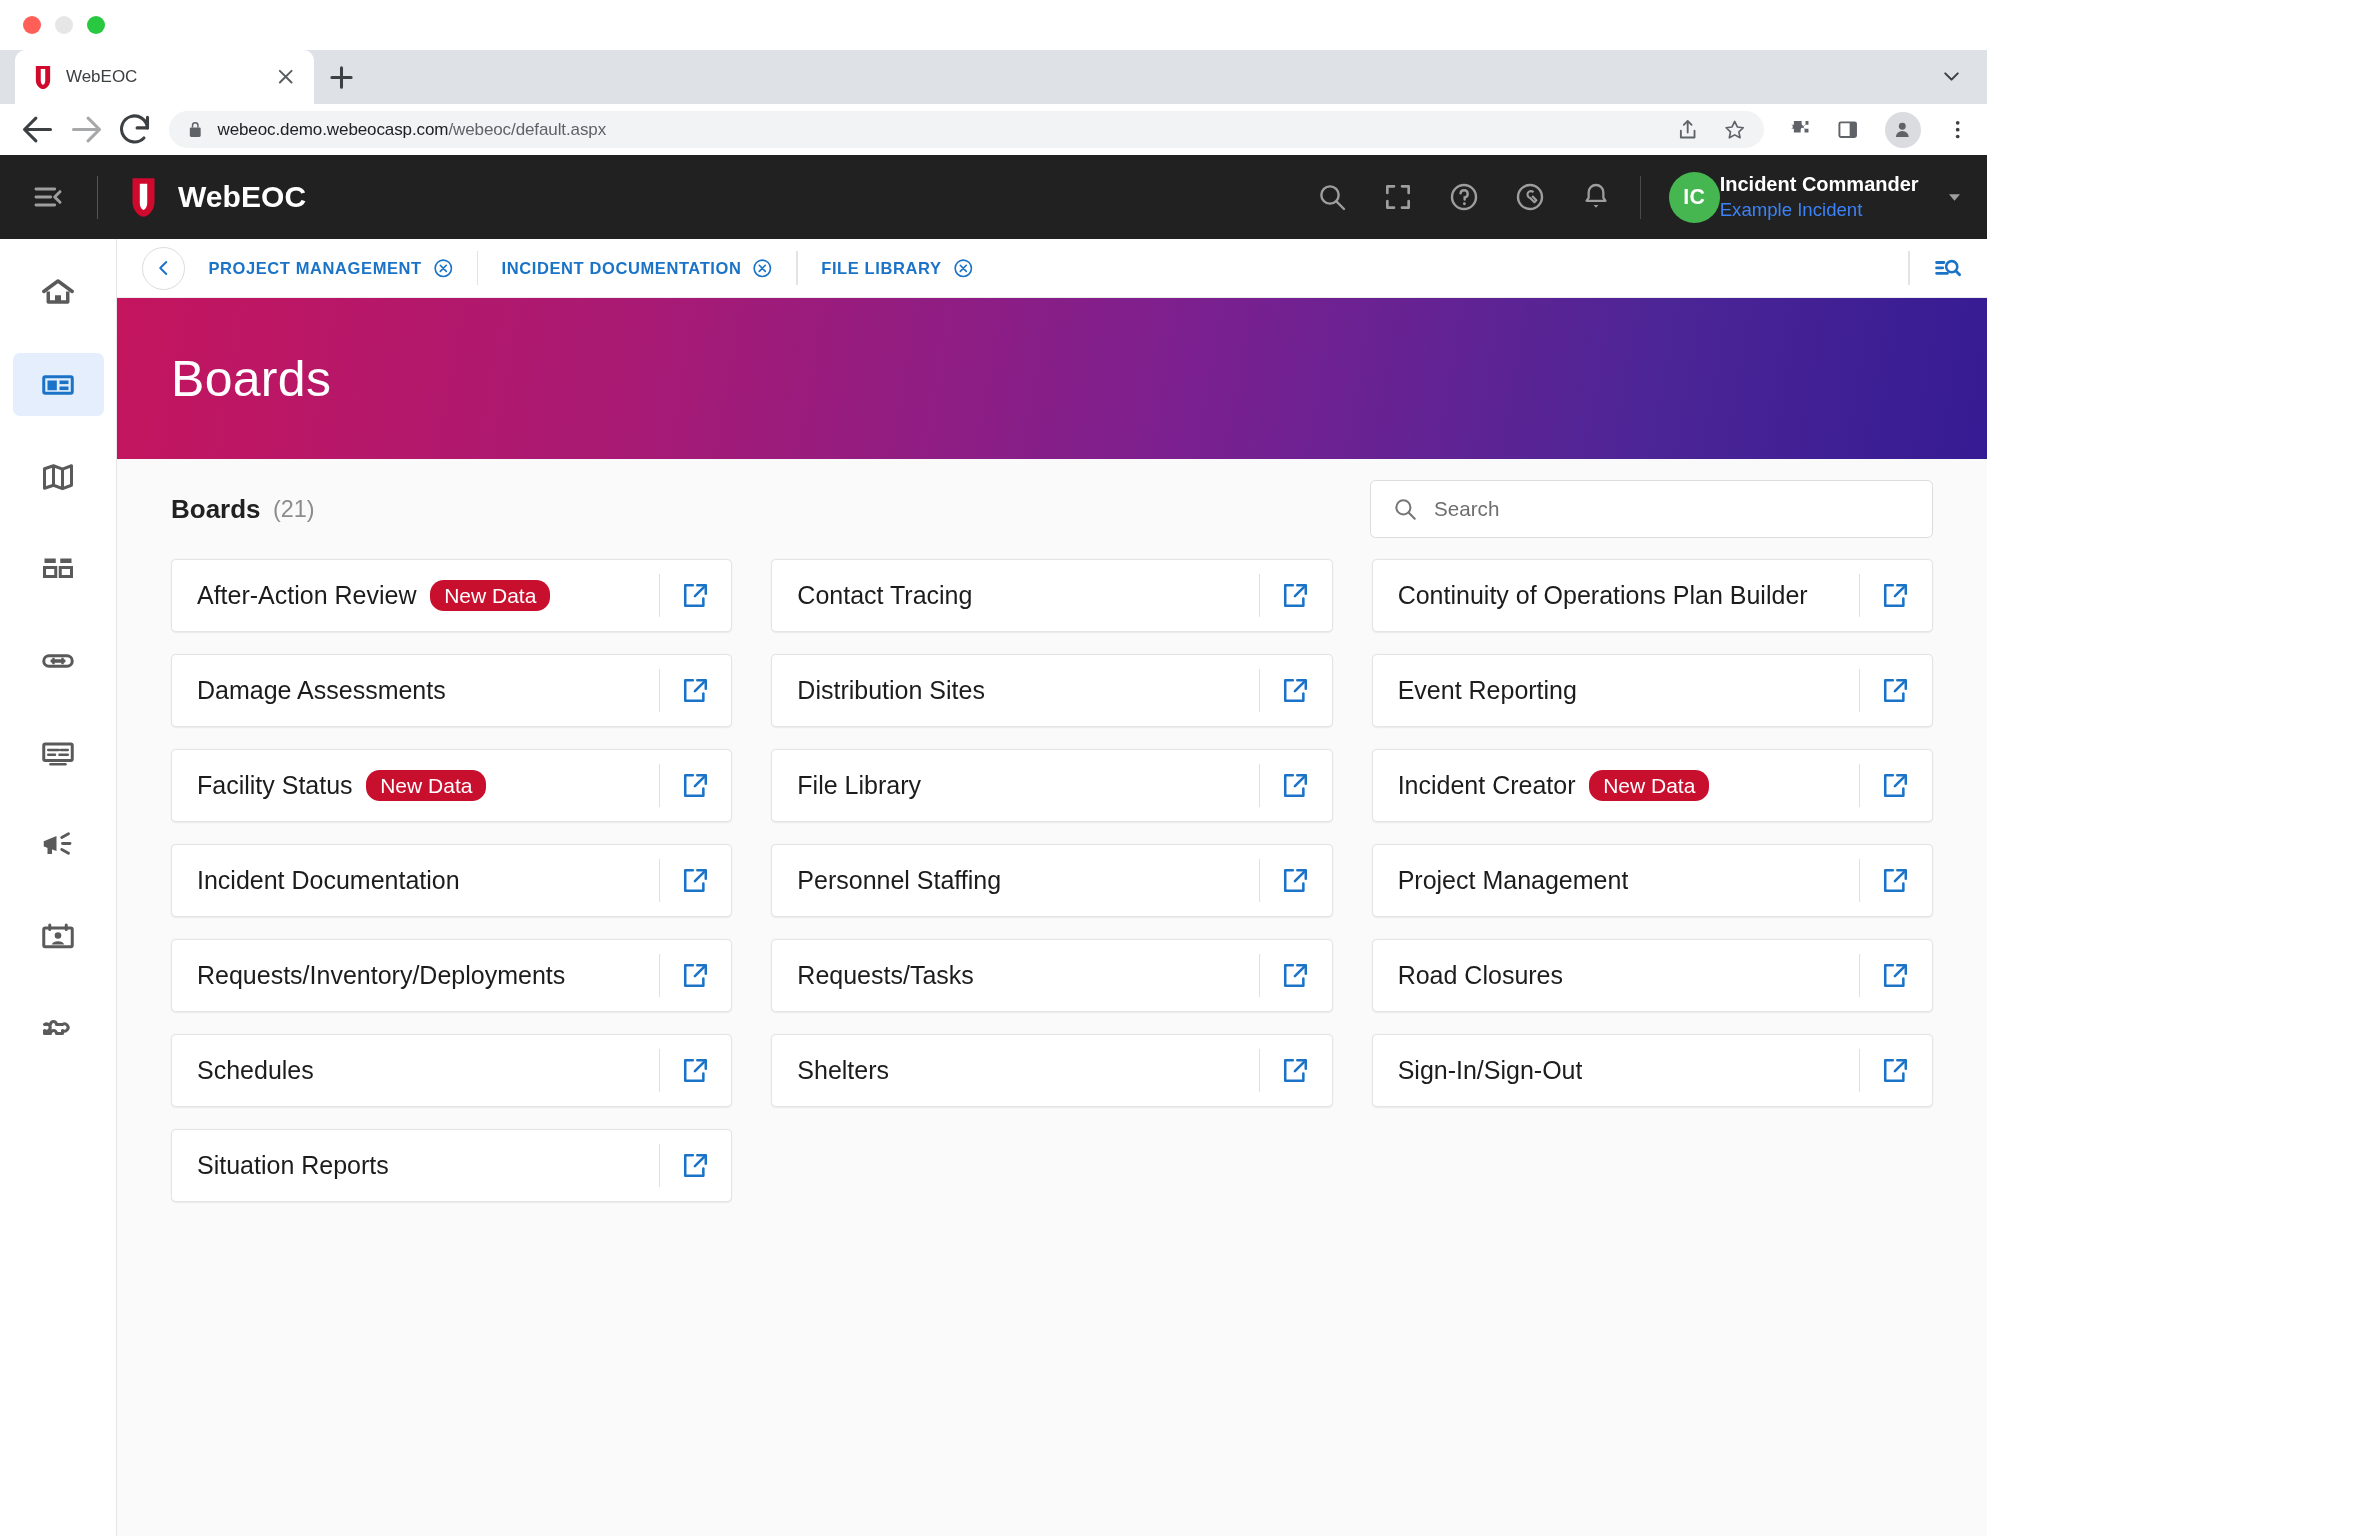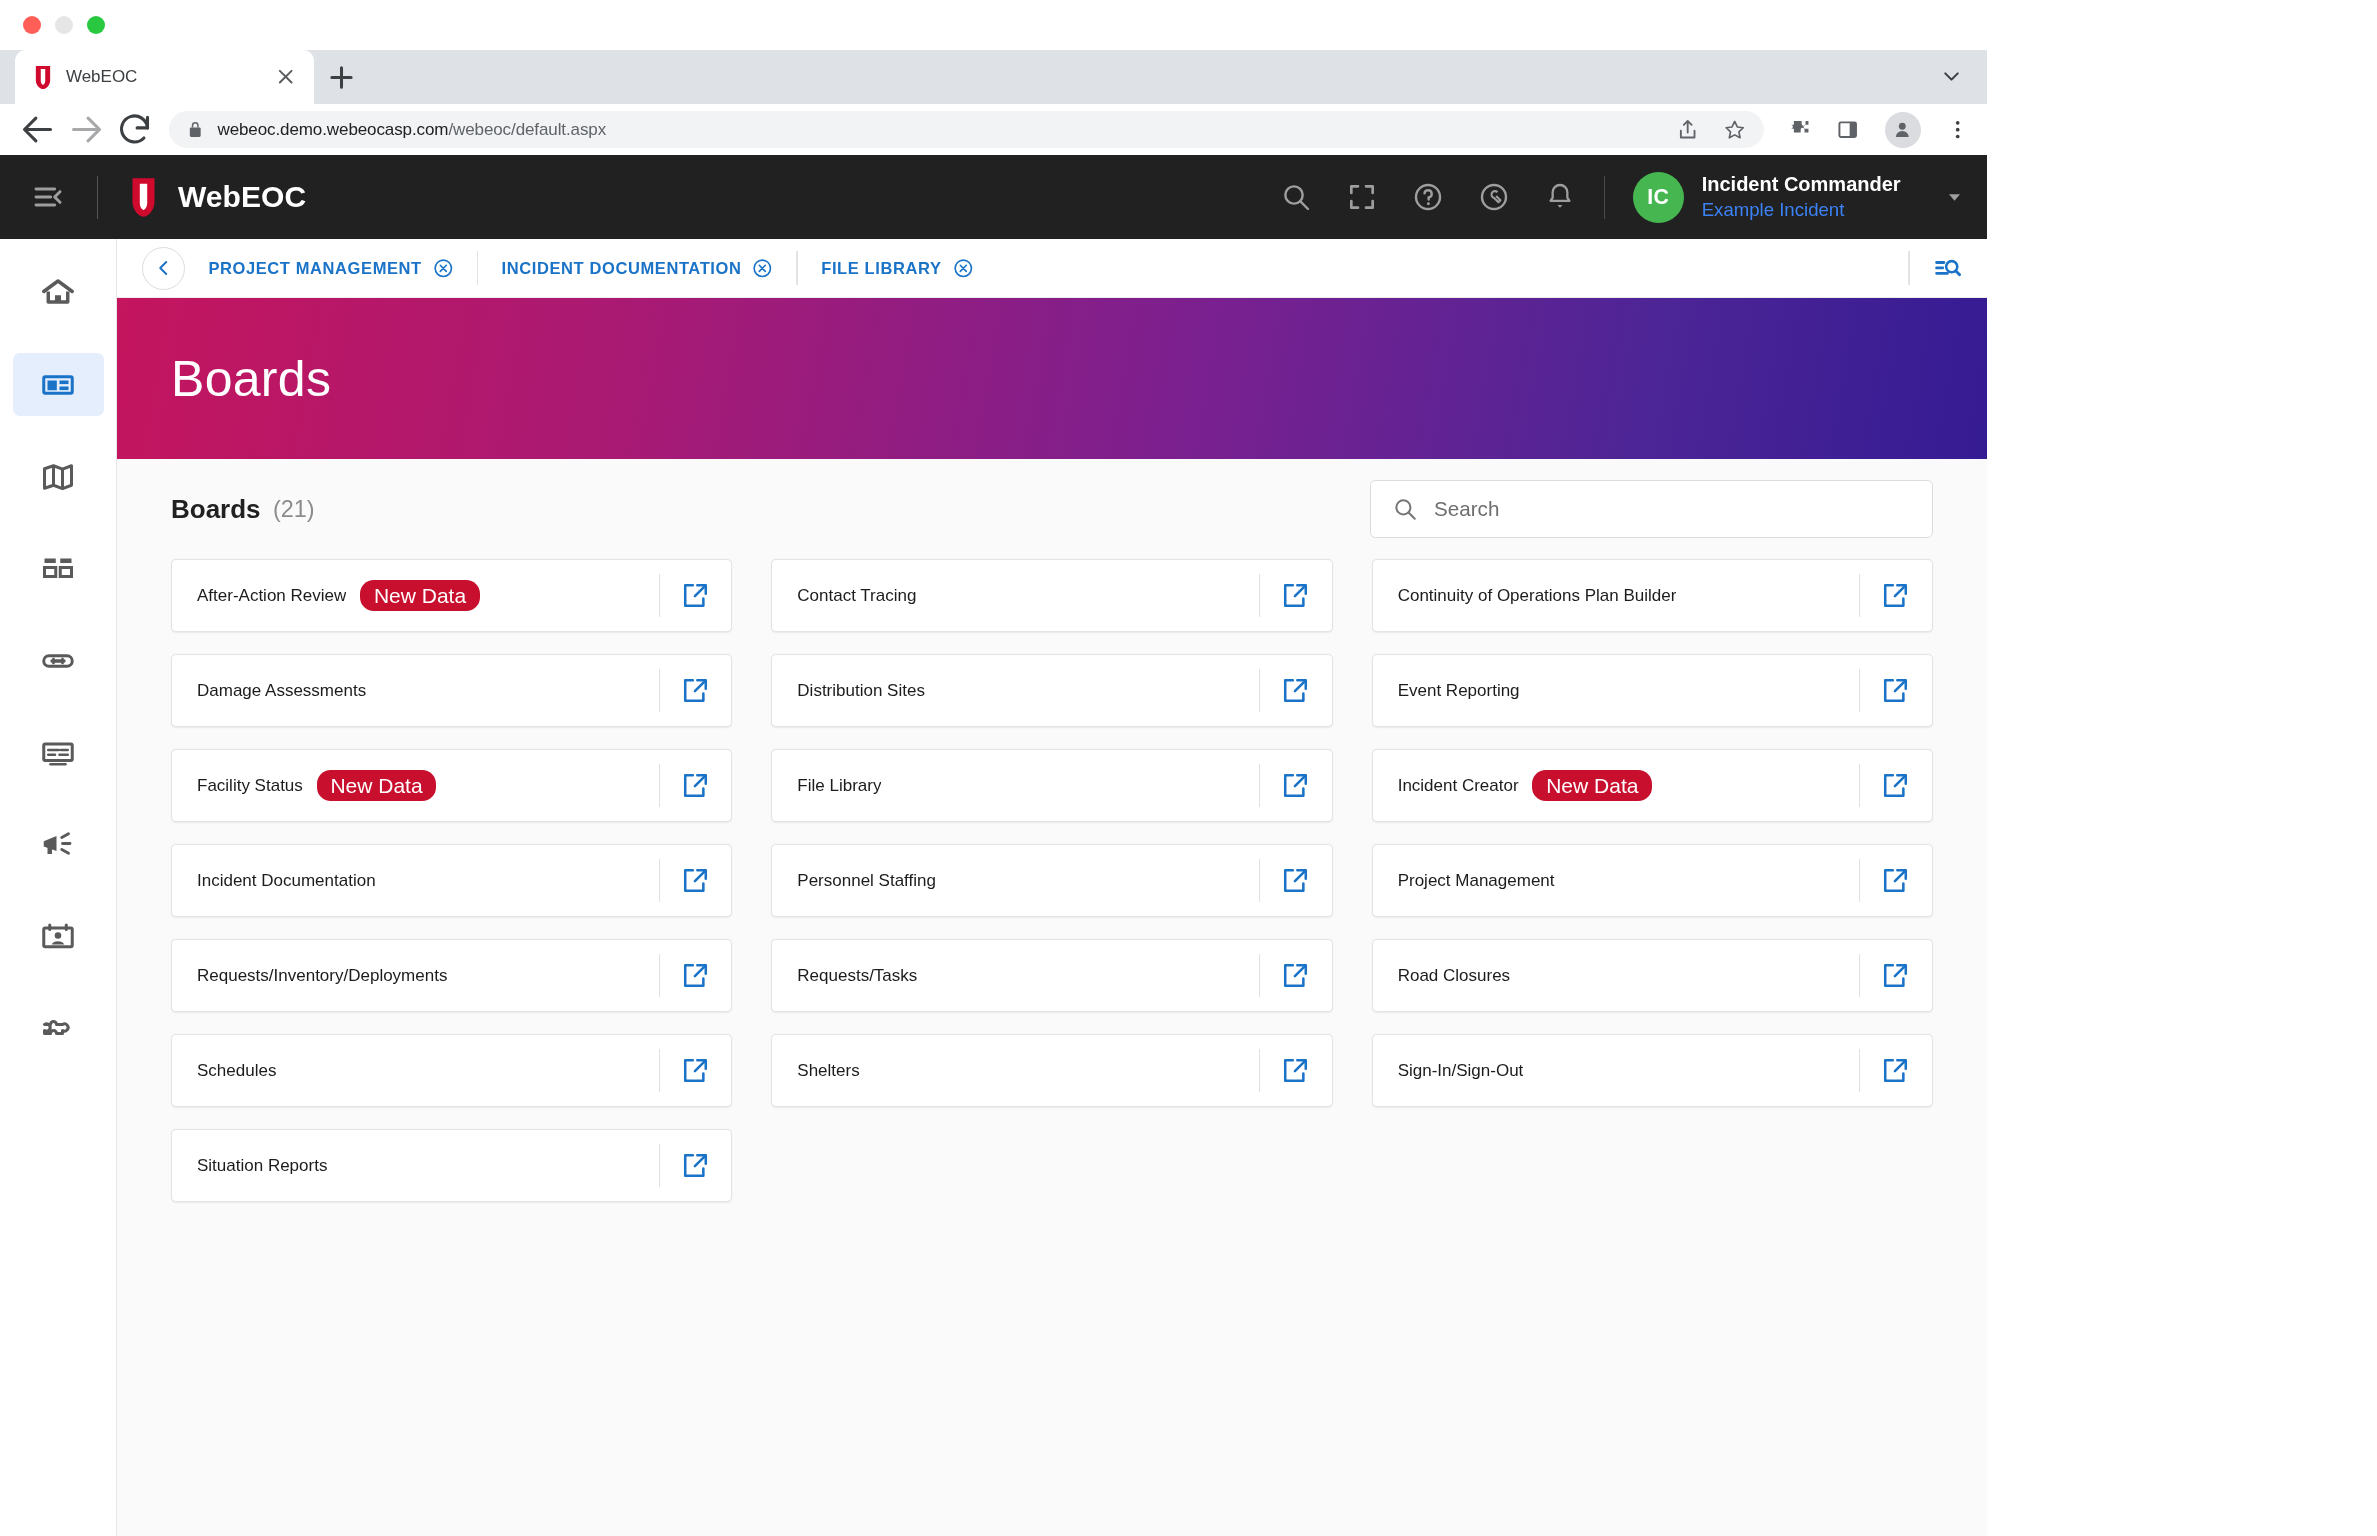--- a/index.html
+++ b/index.html
@@ -76,21 +76,21 @@
   .appbar-div { width: 1.4px; height: 43px; background: #555; margin: 0 29px; }
   .brand { display: flex; align-items: center; gap: 18px; }
   .brand-logo { width: 33px; height: 43px; }
   .brand-text { font-size: 30px; color: #ffffff; letter-spacing: 0.1px; }
   .brand-text b { font-weight: 700; }
   .brand-text span.light { font-weight: 700; }
   .appbar-spacer { flex: 1; }
   .appbar-icons { display: flex; align-items: center; gap: 34px; }
   .appbar-icons svg { width: 32px; height: 32px; }
   .appbar-sep { width: 1.4px; height: 43px; background: #4a4a4a; margin: 0 27.5px; }
-  .user-block { display: flex; align-items: center; gap: 18px; padding-right: 23.4px; }
+  .user-block { display: flex; align-items: center; padding-right: 23.4px; }
   .avatar {
     width: 51px; height: 51px; border-radius: 50%; background: #46b750;
     color: #fff; font-size: 21.3px; font-weight: 700;
     display: flex; align-items: center; justify-content: center; letter-spacing: 0.3px;
   }
   .user-text { display: flex; flex-direction: column; gap: 2.8px; }
   .user-name { color: #fff; font-size: 20px; font-weight: 700; line-height: 1.15; }
   .user-sub { color: #3b82f6; font-size: 18.6px; line-height: 1.15; }
   .user-caret { margin-left: 26px; width: 19px; height: 19px; }
 
@@ -163,21 +163,21 @@
   .grid {
     display: grid; grid-template-columns: repeat(3, 1fr);
     column-gap: 39px; row-gap: 22px; padding: 0 18px;
   }
   .card {
     height: 73px; background: #ffffff; border: 0.7px solid #e4e4e4; border-radius: 4.8px;
     box-shadow: 0 0.7px 1.4px rgba(0,0,0,.07);
     display: flex; align-items: center; padding-left: 25px;
   }
   .card-label {
-    font-size: 17px; color: #1c1c1c; white-space: nowrap;
+    font-size: 25px; color: #1c1c1c; white-space: nowrap;
     overflow: hidden; text-overflow: ellipsis;
   }
   .badge {
     margin-left: 13.8px; background: #c8102e; color: #ffffff;
     font-size: 21px; font-weight: 400; border-radius: 13.8px;
     padding: 4.8px 13.8px 5.5px; white-space: nowrap; line-height: 1;
   }
   .card-spacer { flex: 1; min-width: 13.8px; }
   .card-div { width: 0.7px; height: 43px; background: #e0e0e0; }
   .card-open {

